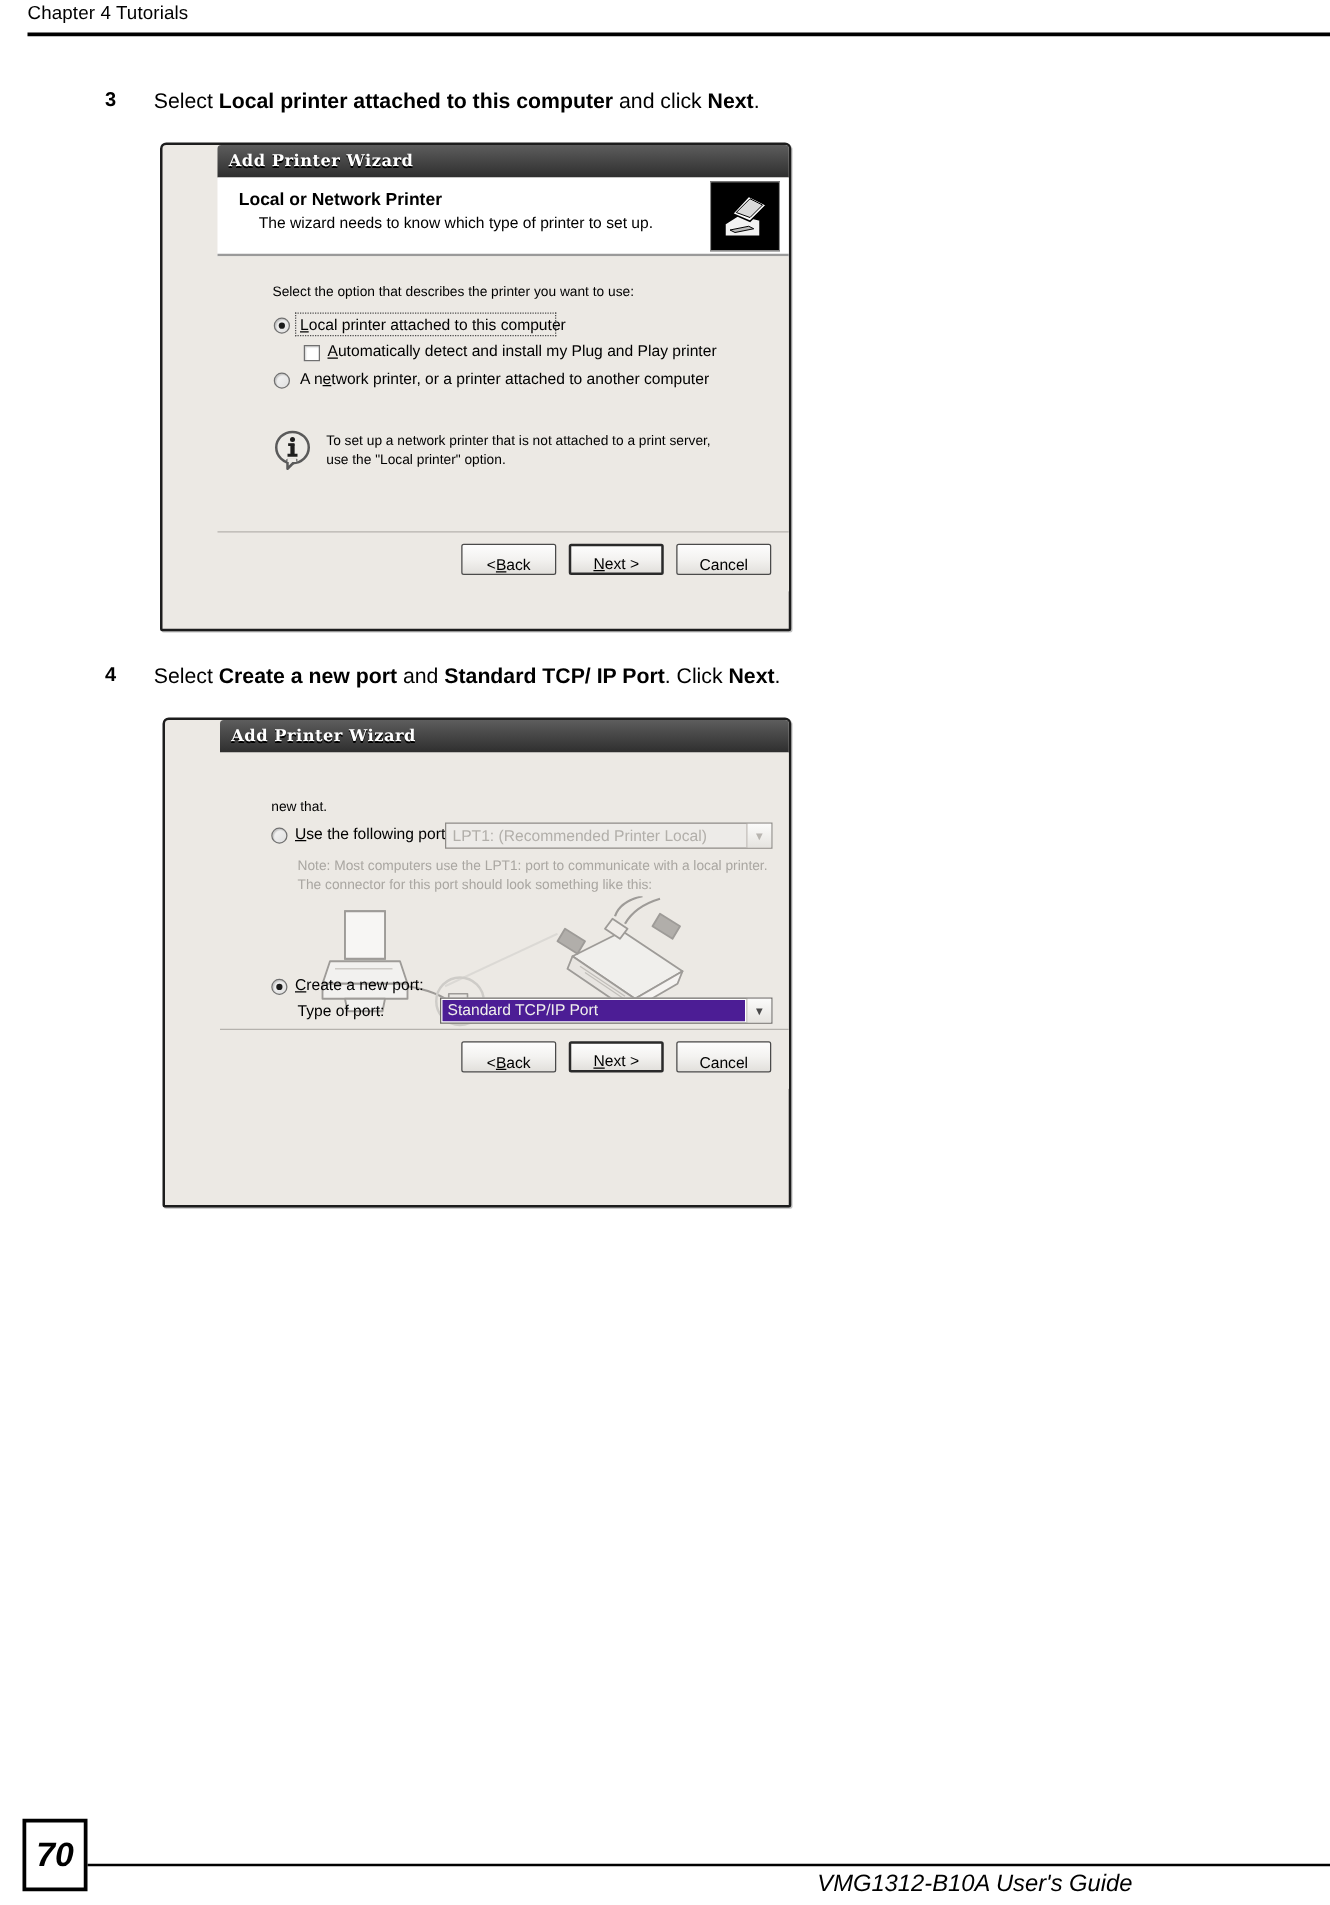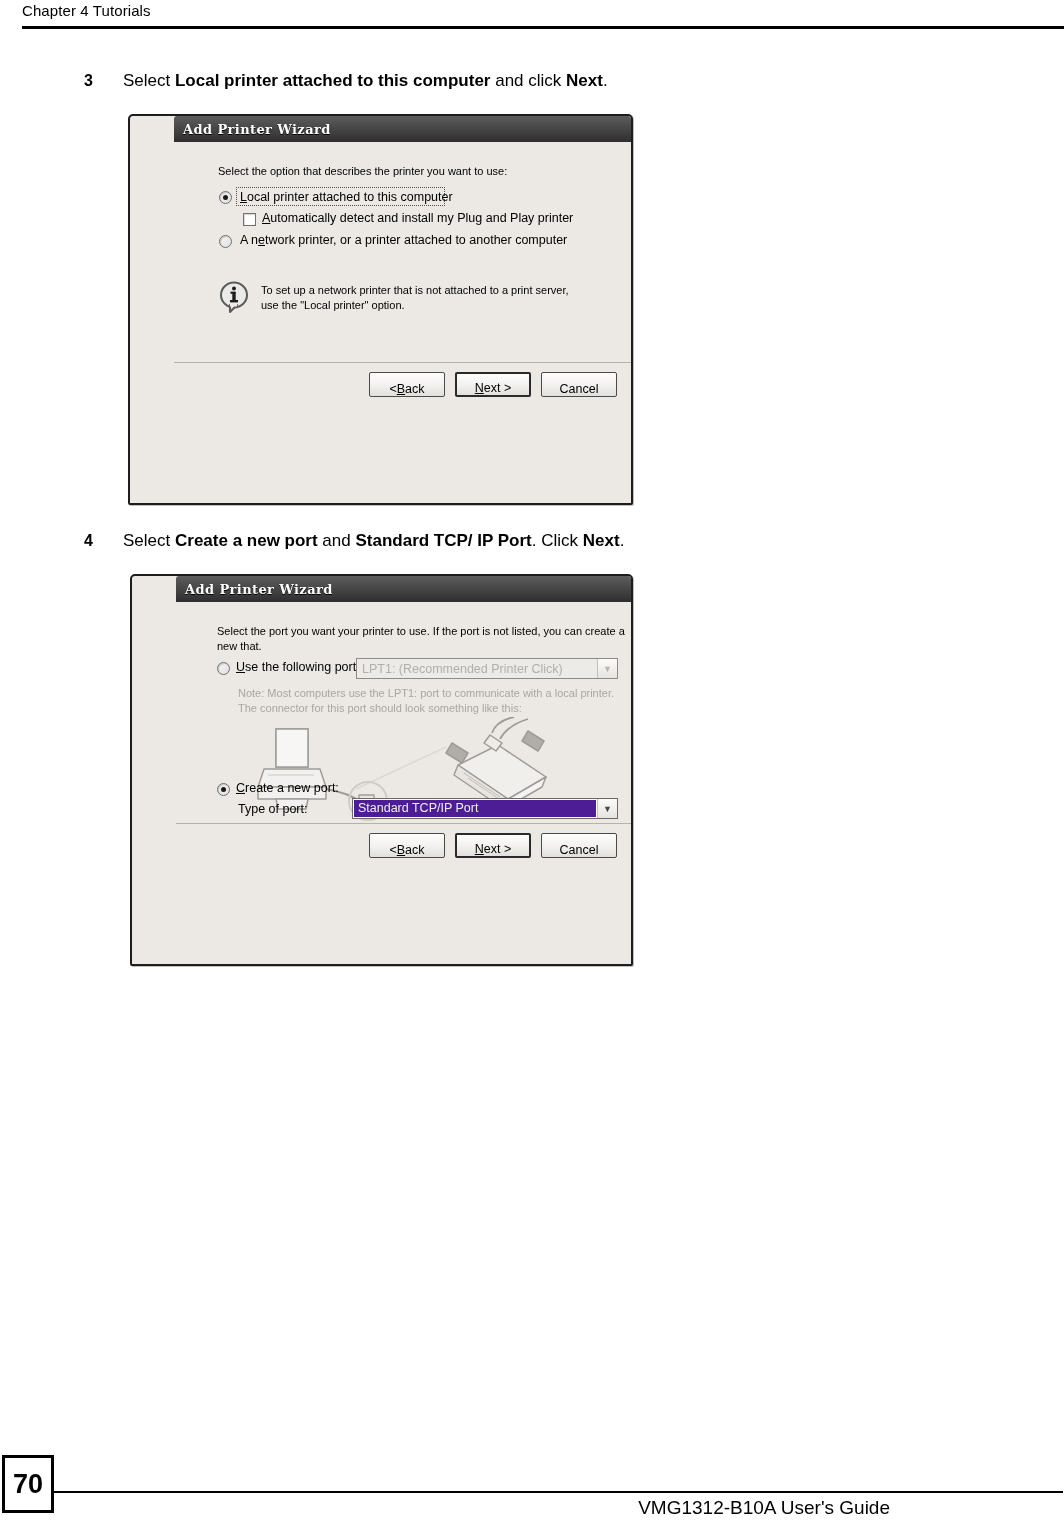--- a/index.html
+++ b/index.html
@@ -258,23 +258,24 @@
 
   
   .illustration {
     position: absolute;
     opacity: .62;
   }
 
   
   .page-footer {
     position: absolute;
-    left: 0; top: 1455px;
+    left: 16px; top: 1455px;
     width: 892px;
     height: 70px;
+    font-style: italic;
   }
   .page-footer .pagenum-box {
     position: absolute;
     left: 2px; top: 0px;
     width: 52px; height: 58px;
     border: 3px solid #000;
     box-sizing: border-box;
     display: flex;
     align-items: center;
     justify-content: center;
@@ -309,20 +310,37 @@
     <span>Select </span><b>Local printer attached to this computer</b><span> and click </span><b>Next</b><span>.</span>
   </span>
 </div>
 
 <div class="dialog" id="dialog-local-or-network">
 
   <div class="titlebar">
     <span class="title-text">Add Printer Wizard</span>
   </div>
 
+  <div class="dlg-header">
+    <div class="hdr-title">Local or Network Printer</div>
+    <div class="hdr-sub">The wizard needs to know which type of printer to set up.</div>
+    <div class="printer-badge">
+      <svg width="54" height="54" viewBox="0 0 54 54">
+        <rect x="0" y="0" width="54" height="54" fill="#000"></rect>
+
+        <path d="M11 33 L11 43 L39 43 L39 30 L11 33 Z" fill="#ffffff" stroke="#000" stroke-width="1.2"></path>
+        <path d="M11 33 L22 26 L39 30 L39 43 L11 43 Z" fill="#f2f2f2" stroke="#000" stroke-width="1.2"></path>
+
+        <path d="M17 25 L30 11 L44 18 L31 31 Z" fill="#ffffff" stroke="#000" stroke-width="1.2"></path>
+        <path d="M20 24 L31 13 L41 18 L31 28 Z" fill="#d9d9d9" stroke="#000" stroke-width="0.8"></path>
+
+        <path d="M15 38 L30 35 L34 37 L19 40 Z" fill="#b9b9b9" stroke="#000" stroke-width="0.8"></path>
+      </svg>
+    </div>
+  </div>
 
   <div class="dlg-body">
 
     <div class="body-line" style="left:44px; top:22px;">Select the option that describes the printer you want to use:</div>
 
     <div class="radio checked" style="left:45px; top:49px;"></div>
     <div class="focus-ring" style="left:62px; top:45px; width:209px; height:19px;"></div>
     <div class="opt-label" style="left:66px; top:48px;"><span class="u">L</span><span>ocal printer attached to this computer</span></div>
 
     <div class="checkbox" style="left:69px; top:71px;"></div>
@@ -364,27 +382,26 @@
 
 <div class="dialog" id="dialog-select-port">
 
   <div class="titlebar">
     <span class="title-text">Add Printer Wizard</span>
   </div>
 
 
   <div class="dlg-body">
 
-    <div class="body-line" style="left:41px; top:22px;">Select the port you want your printer to use.  If the port is not listed, you can create a</div>
     <div class="body-line" style="left:41px; top:37px;">new that.</div>
 
     <div class="radio" style="left:41px; top:60px;"></div>
     <div class="opt-label" style="left:60px; top:58px;"><span class="u">U</span><span>se the following port:</span></div>
     <div class="combo disabled" style="left:180px; top:56px; width:262px;">
-      <span class="combo-text">LPT1: (Recommended Printer Click)</span>
+      <span class="combo-text">LPT1: (Recommended Printer Local)</span>
       <span class="combo-arrow">▼</span>
     </div>
 
     <div class="body-line" style="left:62px; top:84px; color:#a9a6a1;">Note: Most computers use the LPT1: port to communicate with a local printer.</div>
     <div class="body-line" style="left:62px; top:99px; color:#a9a6a1;">The connector for this port should look something like this:</div>
 
     <div class="illustration" style="left:70px; top:115px;">
       <svg width="320" height="108" viewBox="0 0 320 108">
 
         <g stroke="#d2d0cc" stroke-width="1.6" fill="none">

